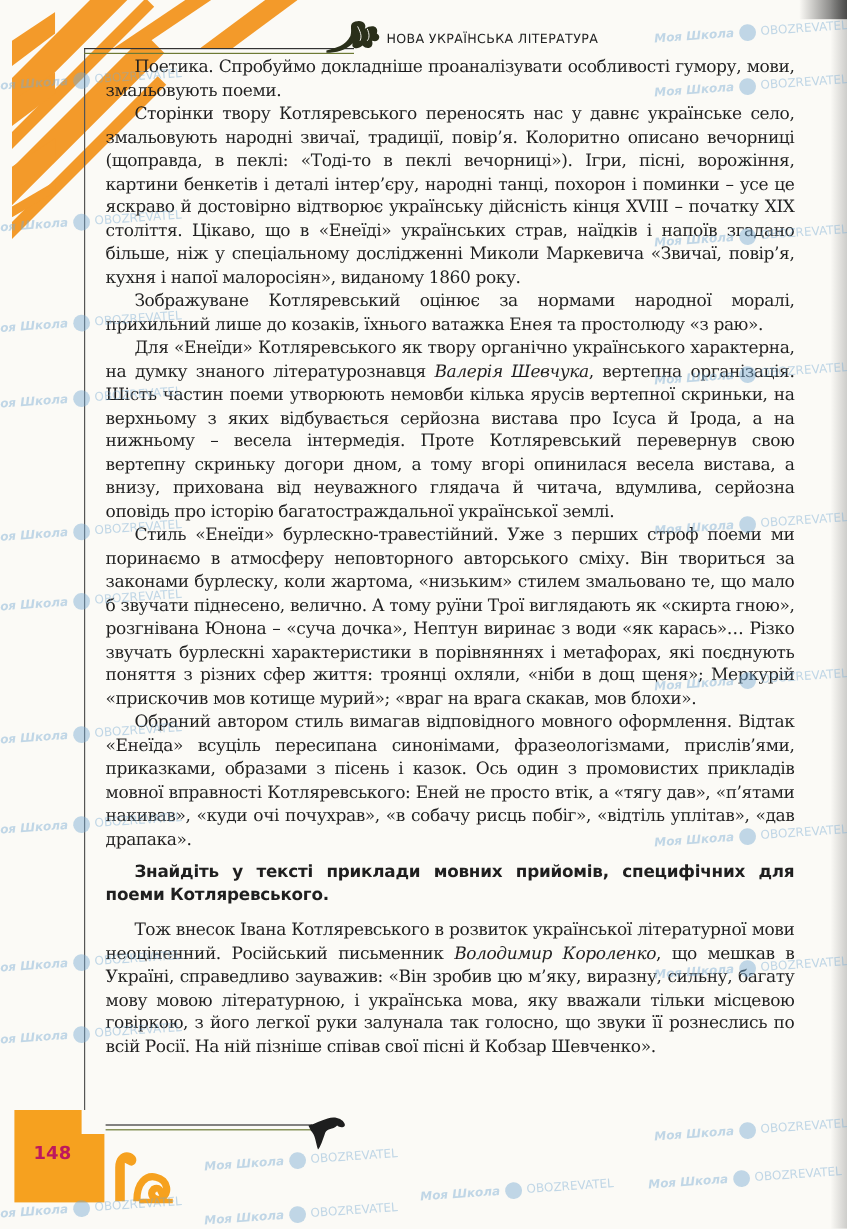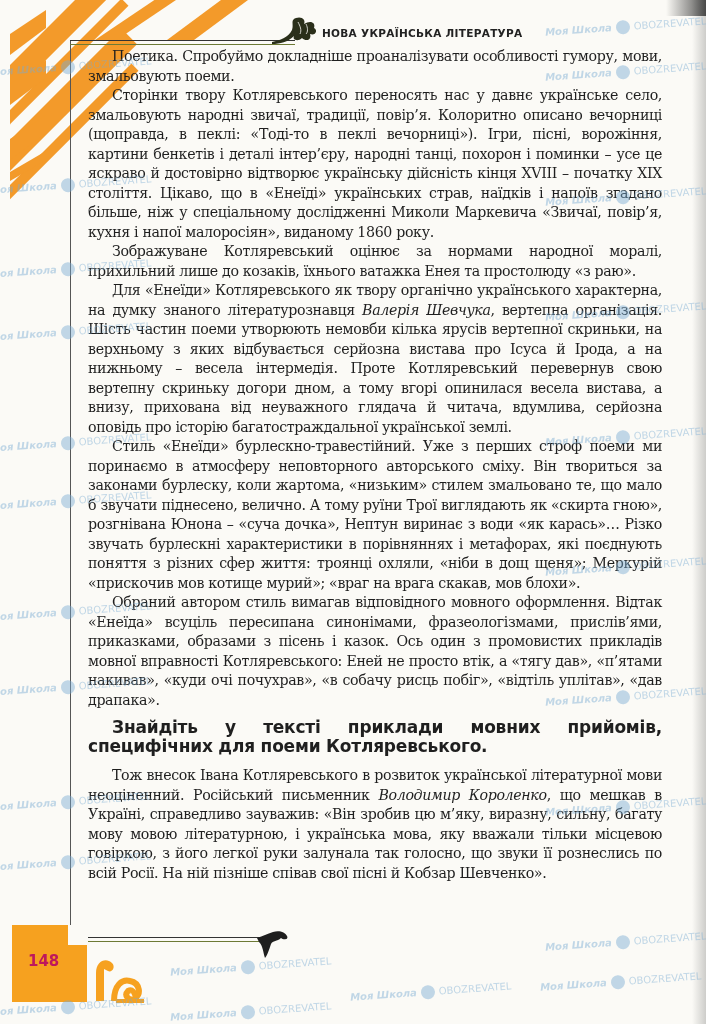--- a/index.html
+++ b/index.html
@@ -41,35 +41,35 @@
   }
   .ornament-top {
     position: absolute; left: 270px; top: 14px; width: 50px; height: 32px;
   }
   .ornament-bottom {
     position: absolute; left: 255px; top: 930px; width: 35px; height: 30px;
   }
   .running-head {
     position: absolute; left: 322px; top: 27px;
     font-family: "DejaVu Sans", "Liberation Sans", sans-serif;
-    font-size: 10.5px; letter-spacing: 0.3px; color: #222; font-weight: bold;
+    font-size: 10.5px; letter-spacing: 0.3px; color: #222;
   }
   
   .content {
     position: absolute; left: 88px; top: 47px; width: 574px;
     font-size: 14.2px; line-height: 19.5px; text-align: justify;
     font-family: "DejaVu Serif", serif;
     letter-spacing: -0.35px;
   }
   .content p { margin: 0; text-indent: 24px; }
   .content .b { font-weight: normal; }
   .content i { font-style: italic; }
   .task {
     font-family: "DejaVu Sans", "Liberation Sans", sans-serif;
-    font-weight: bold; font-size: 17px; line-height: 19px;
+    font-weight: bold; font-size: 14px; line-height: 19px;
     margin: 8px 0 10px 0; text-indent: 24px; letter-spacing: -0.2px;
   }
   
   .page-block {
     position: absolute; left: 12px; top: 925px; width: 75px; height: 77px;
     background: #f6a11f;
   }
   .page-block-notch {
     position: absolute; left: 68px; top: 925px; width: 20px; height: 20px;
     background: #fbfaf6;

